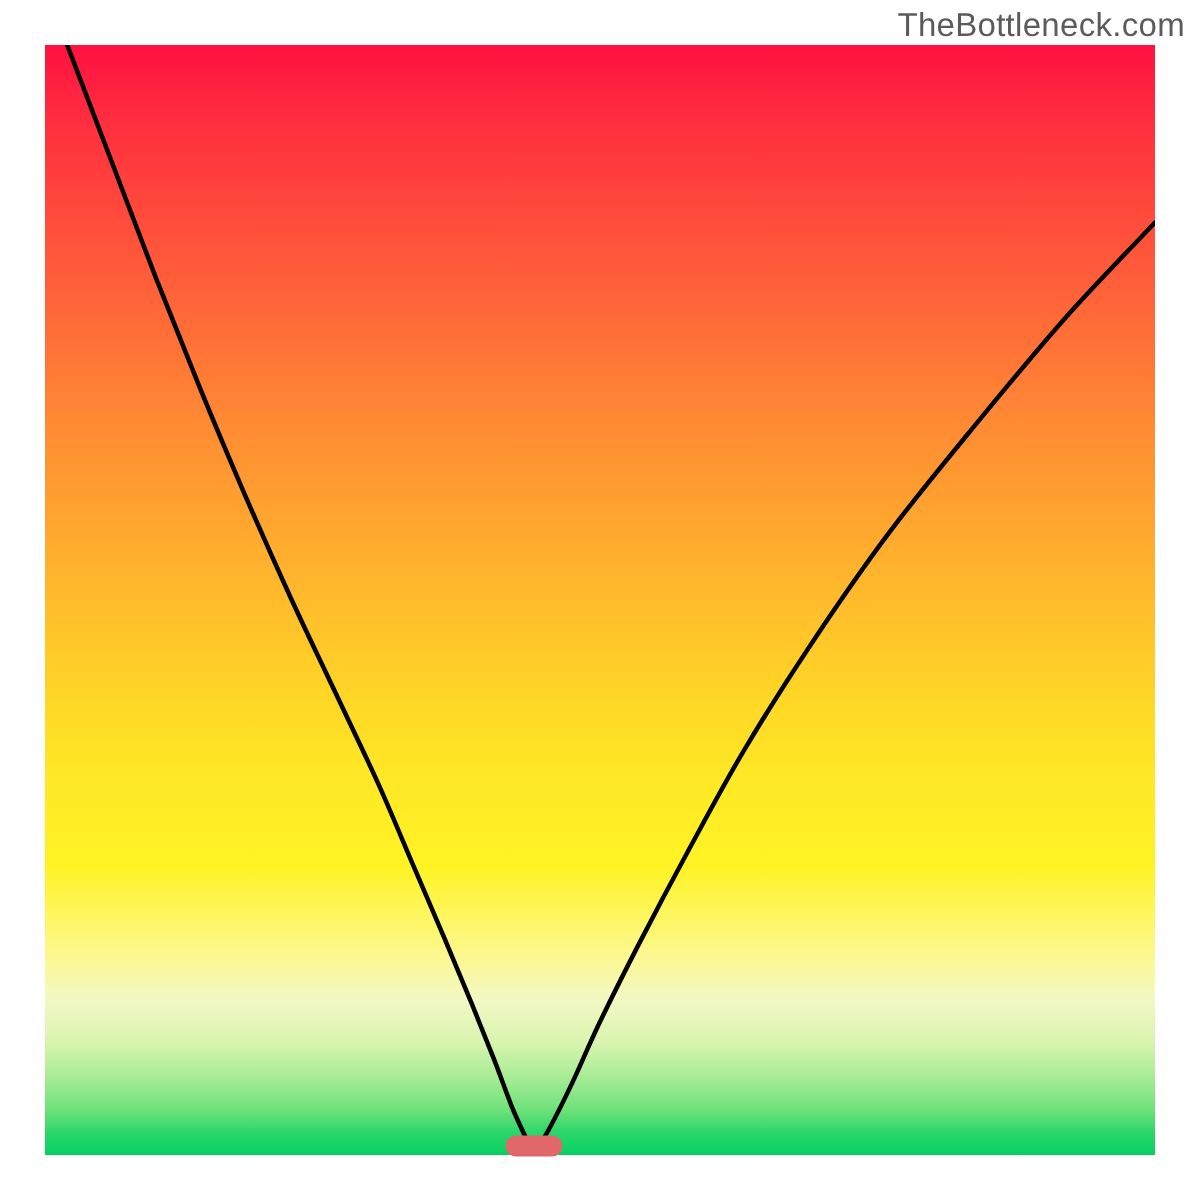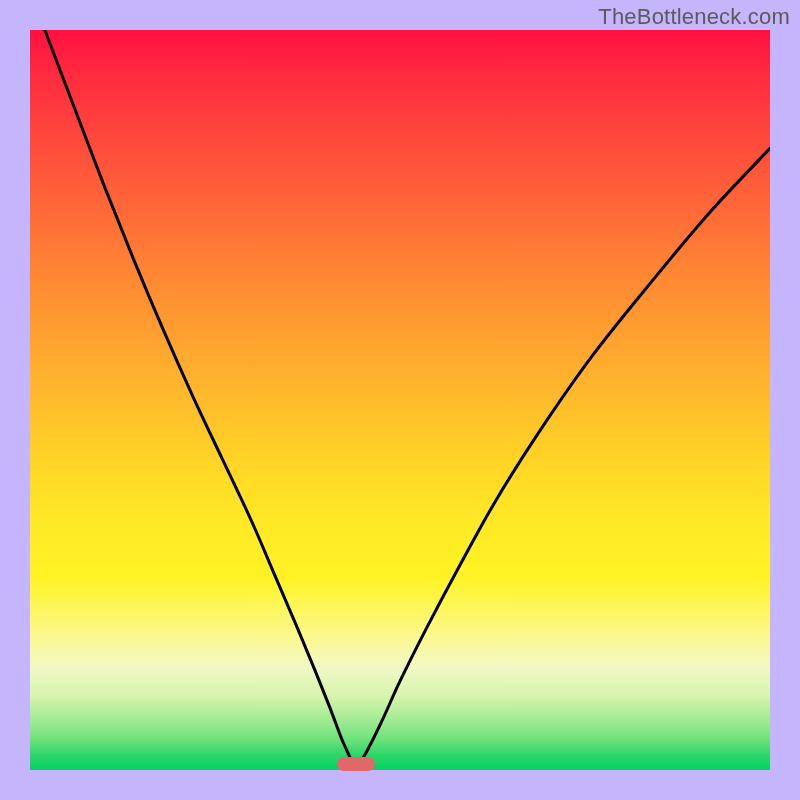--- a/index.html
+++ b/index.html
@@ -8,21 +8,21 @@
     width: 800px;
     height: 800px;
     overflow: hidden;
     font-family: Arial, Helvetica, sans-serif;
     background: #000;
   }
   .frame {
     position: relative;
     width: 800px;
     height: 800px;
-    background: #c4b5fd;
+    background: #ffffff;
   }
   .plot-area {
     position: absolute;
     left: 30px;
     top: 30px;
     width: 740px;
     height: 740px;
     
     background: linear-gradient(
       to bottom,

